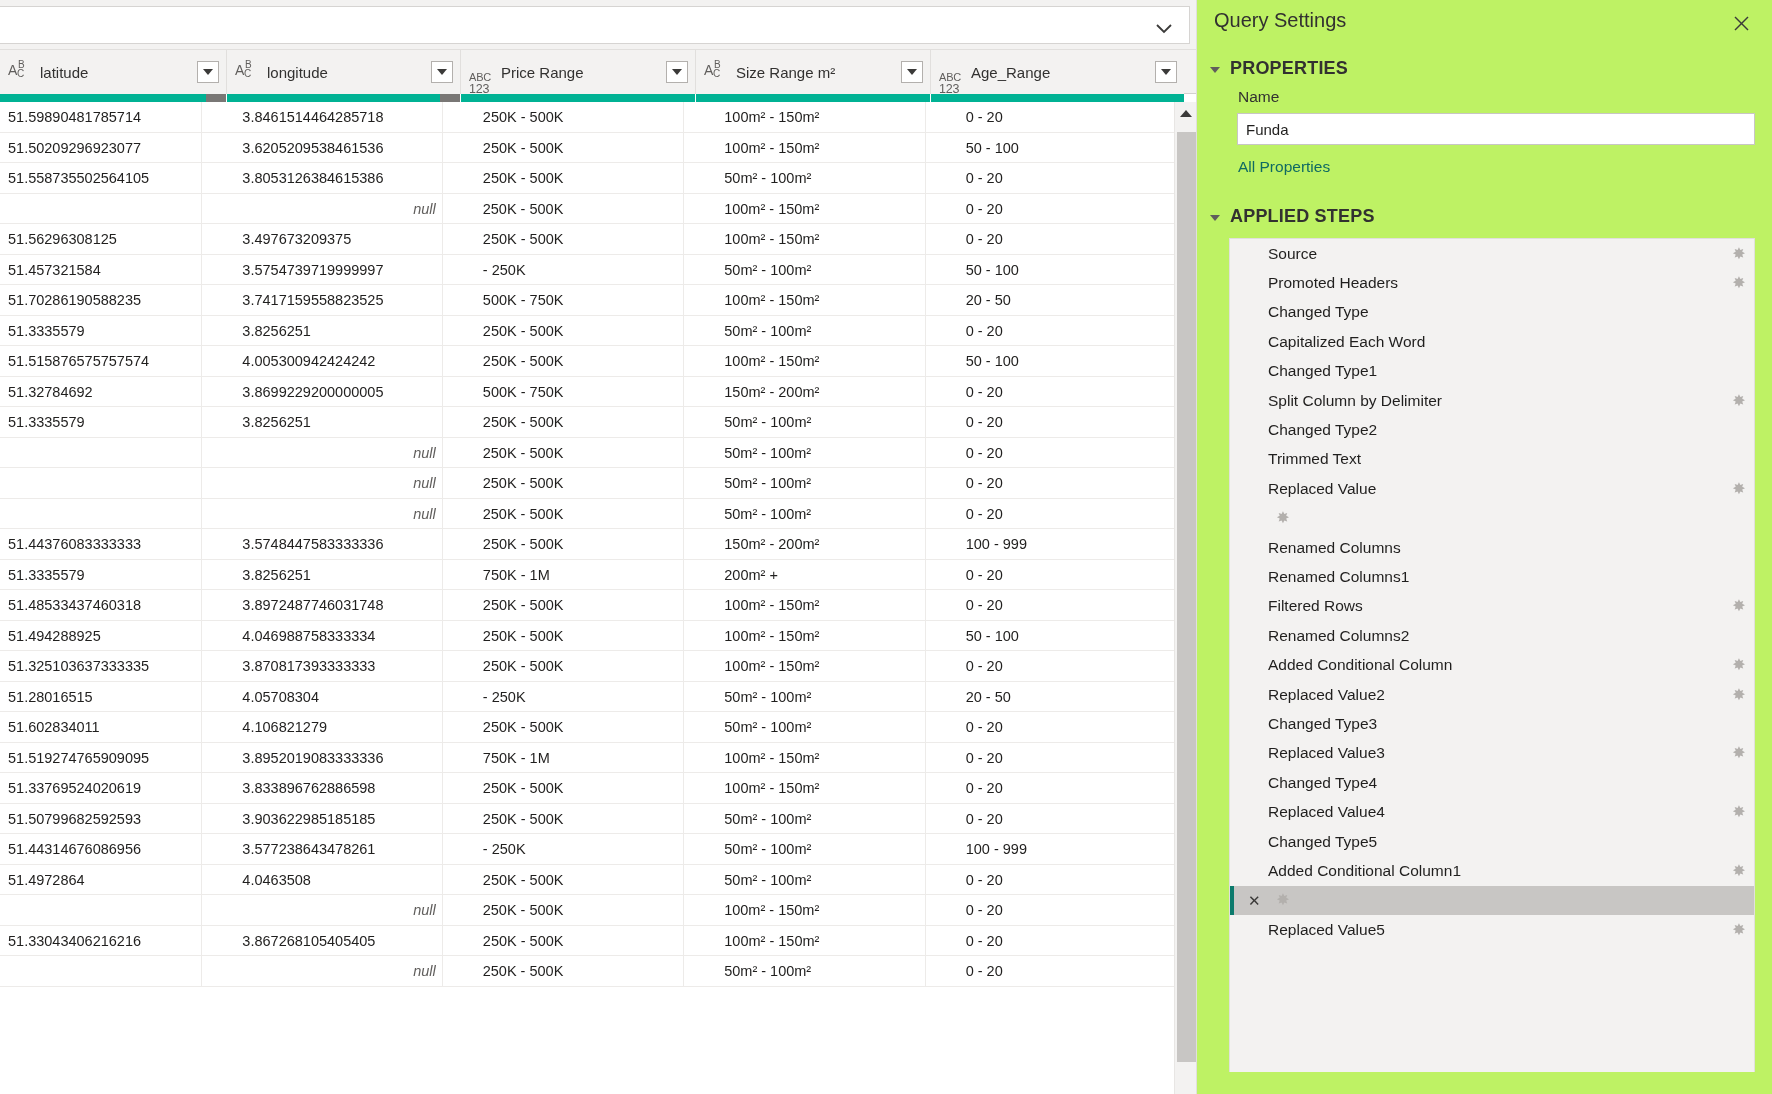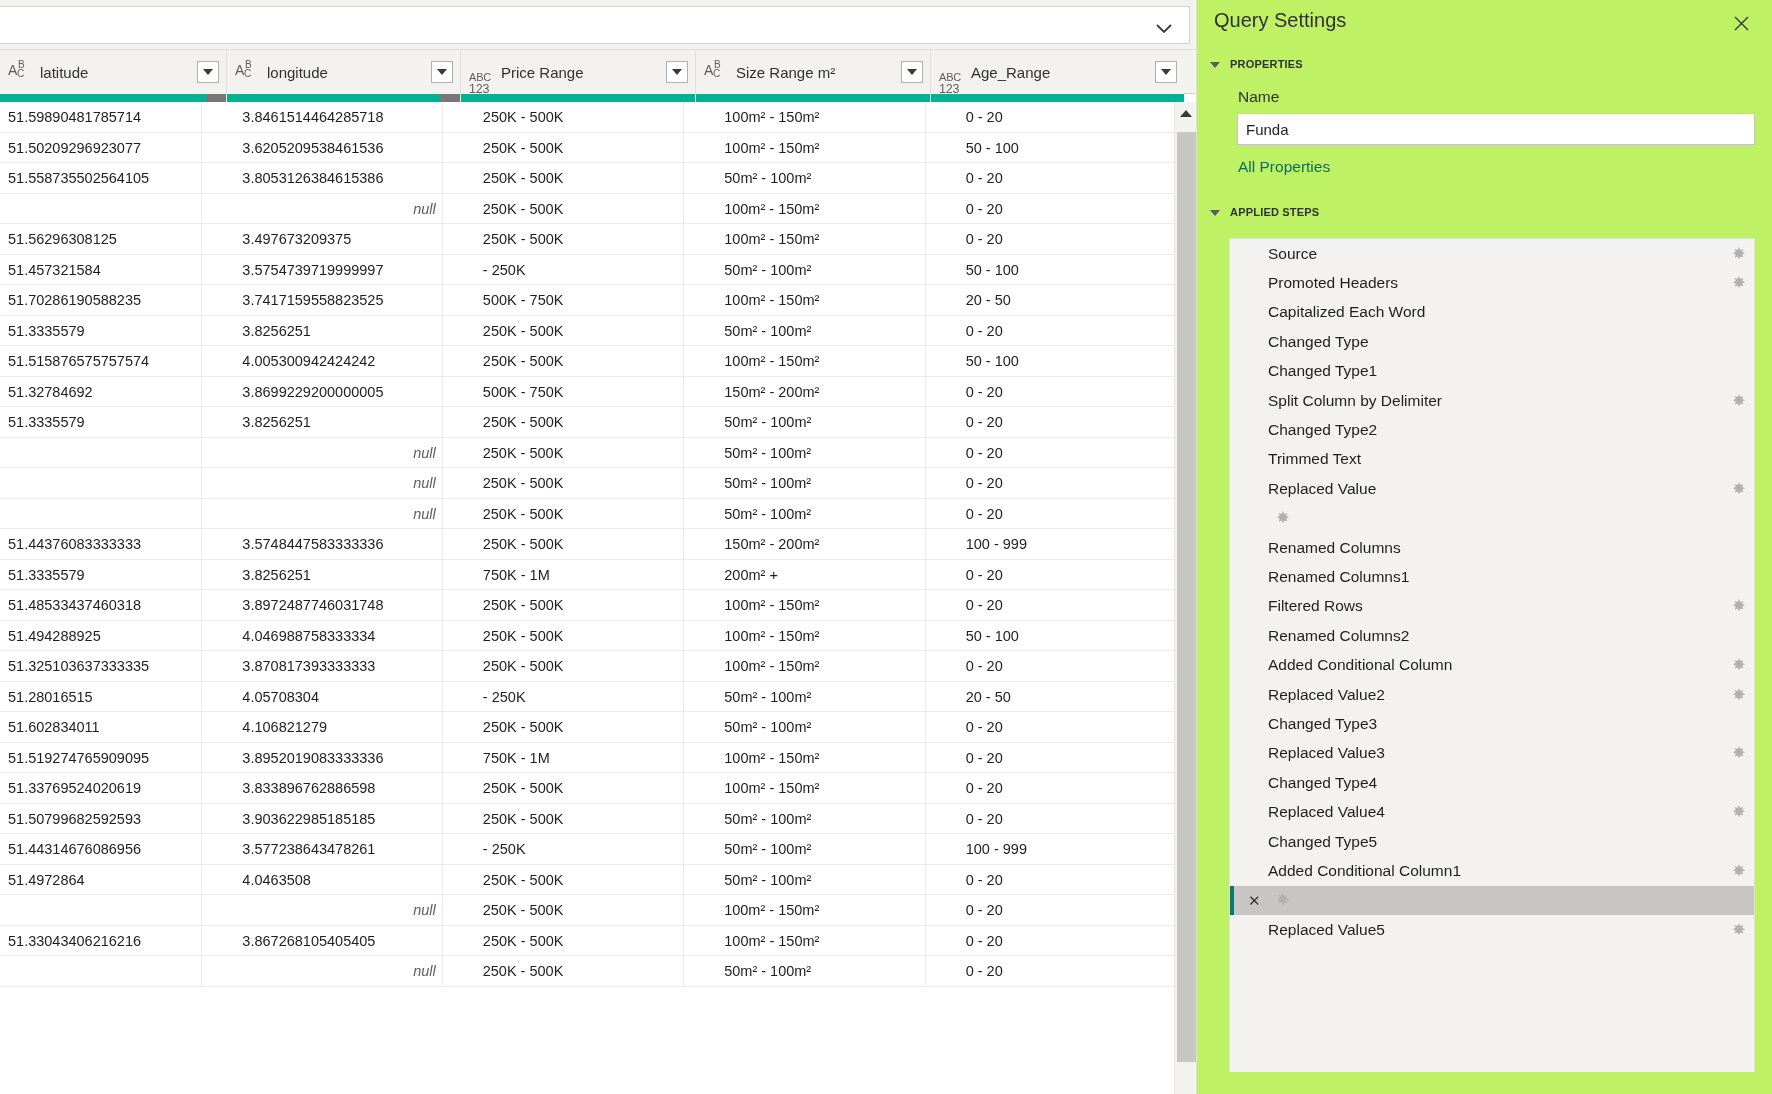--- a/index.html
+++ b/index.html
@@ -264,21 +264,21 @@
   .section-head.steps { top: 206px; }
   .tri {
     width: 0; height: 0;
     border-left: 5px solid transparent;
     border-right: 5px solid transparent;
     border-top: 6px solid #605e5c;
     margin-right: 10px;
     margin-top: 2px;
   }
   .section-label {
-    font-size: 11px;
+    font-size: 18px;
     font-weight: bold;
     color: #323130;
     letter-spacing: 0.2px;
   }
 
   .prop-name-label {
     position: absolute;
     left: 41px; top: 88px;
     font-size: 15.5px;
     color: #323130;
@@ -694,26 +694,26 @@
           <span class="step-label">Source</span>
           <span class="step-gear on">✸</span>
         </div>
         <div class="step">
           <span class="step-x">✕</span>
           <span class="step-label">Promoted Headers</span>
           <span class="step-gear on">✸</span>
         </div>
         <div class="step">
           <span class="step-x">✕</span>
+          <span class="step-label">Changed Type</span>
+          <span class="step-gear">✸</span>
+        </div>
+        <div class="step">
+          <span class="step-x">✕</span>
           <span class="step-label">Capitalized Each Word</span>
-          <span class="step-gear">✸</span>
-        </div>
-        <div class="step">
-          <span class="step-x">✕</span>
-          <span class="step-label">Changed Type</span>
           <span class="step-gear">✸</span>
         </div>
         <div class="step">
           <span class="step-x">✕</span>
           <span class="step-label">Changed Type1</span>
           <span class="step-gear">✸</span>
         </div>
         <div class="step">
           <span class="step-x">✕</span>
           <span class="step-label">Split Column by Delimiter</span>

